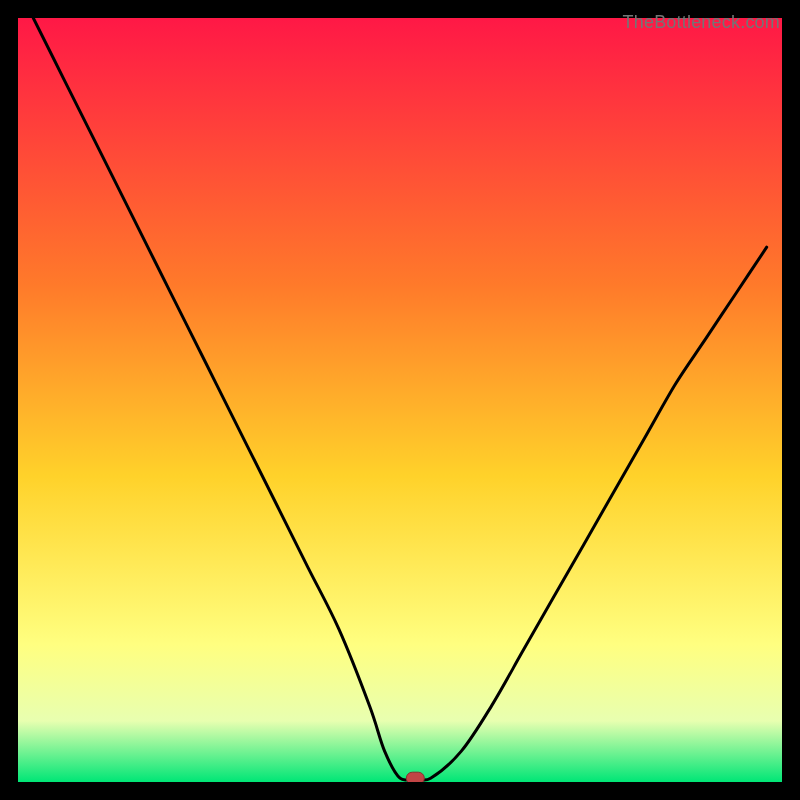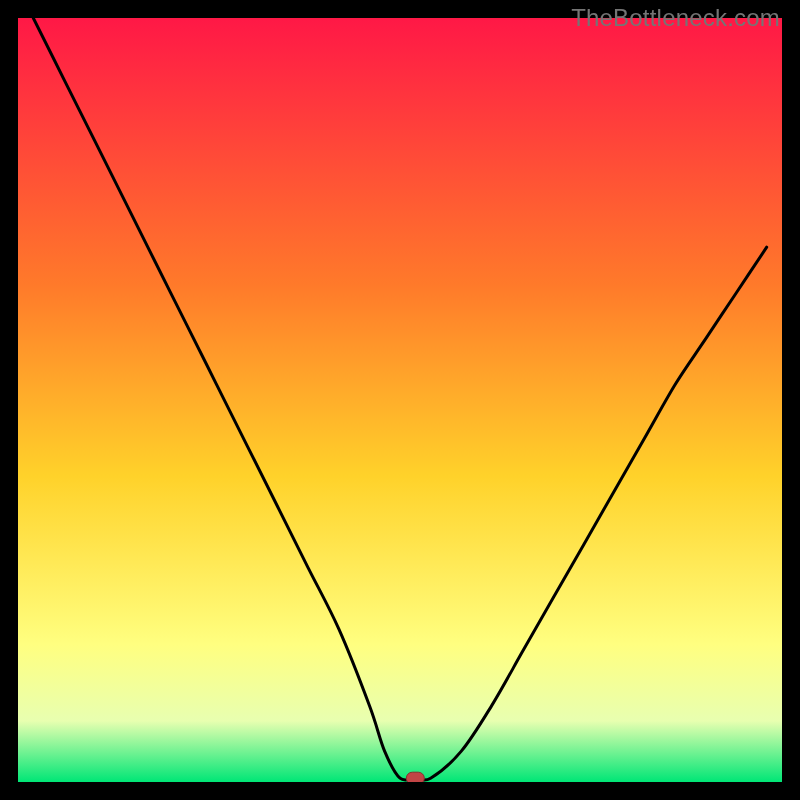--- a/index.html
+++ b/index.html
@@ -19,24 +19,24 @@
   }
   .plot-area {
     position: absolute;
     left: 18px;
     top: 18px;
     width: 764px;
     height: 764px;
   }
   .watermark {
     position: absolute;
-    top: 4px;
+    top: 12px;
     right: 20px;
     color: #757575;
-    font-size: 24px;
+    font-size: 18px;
     font-weight: 400;
     letter-spacing: 0.2px;
     z-index: 10;
   }
   svg {
     display: block;
   }
 </style>
 </head>
 <body>

